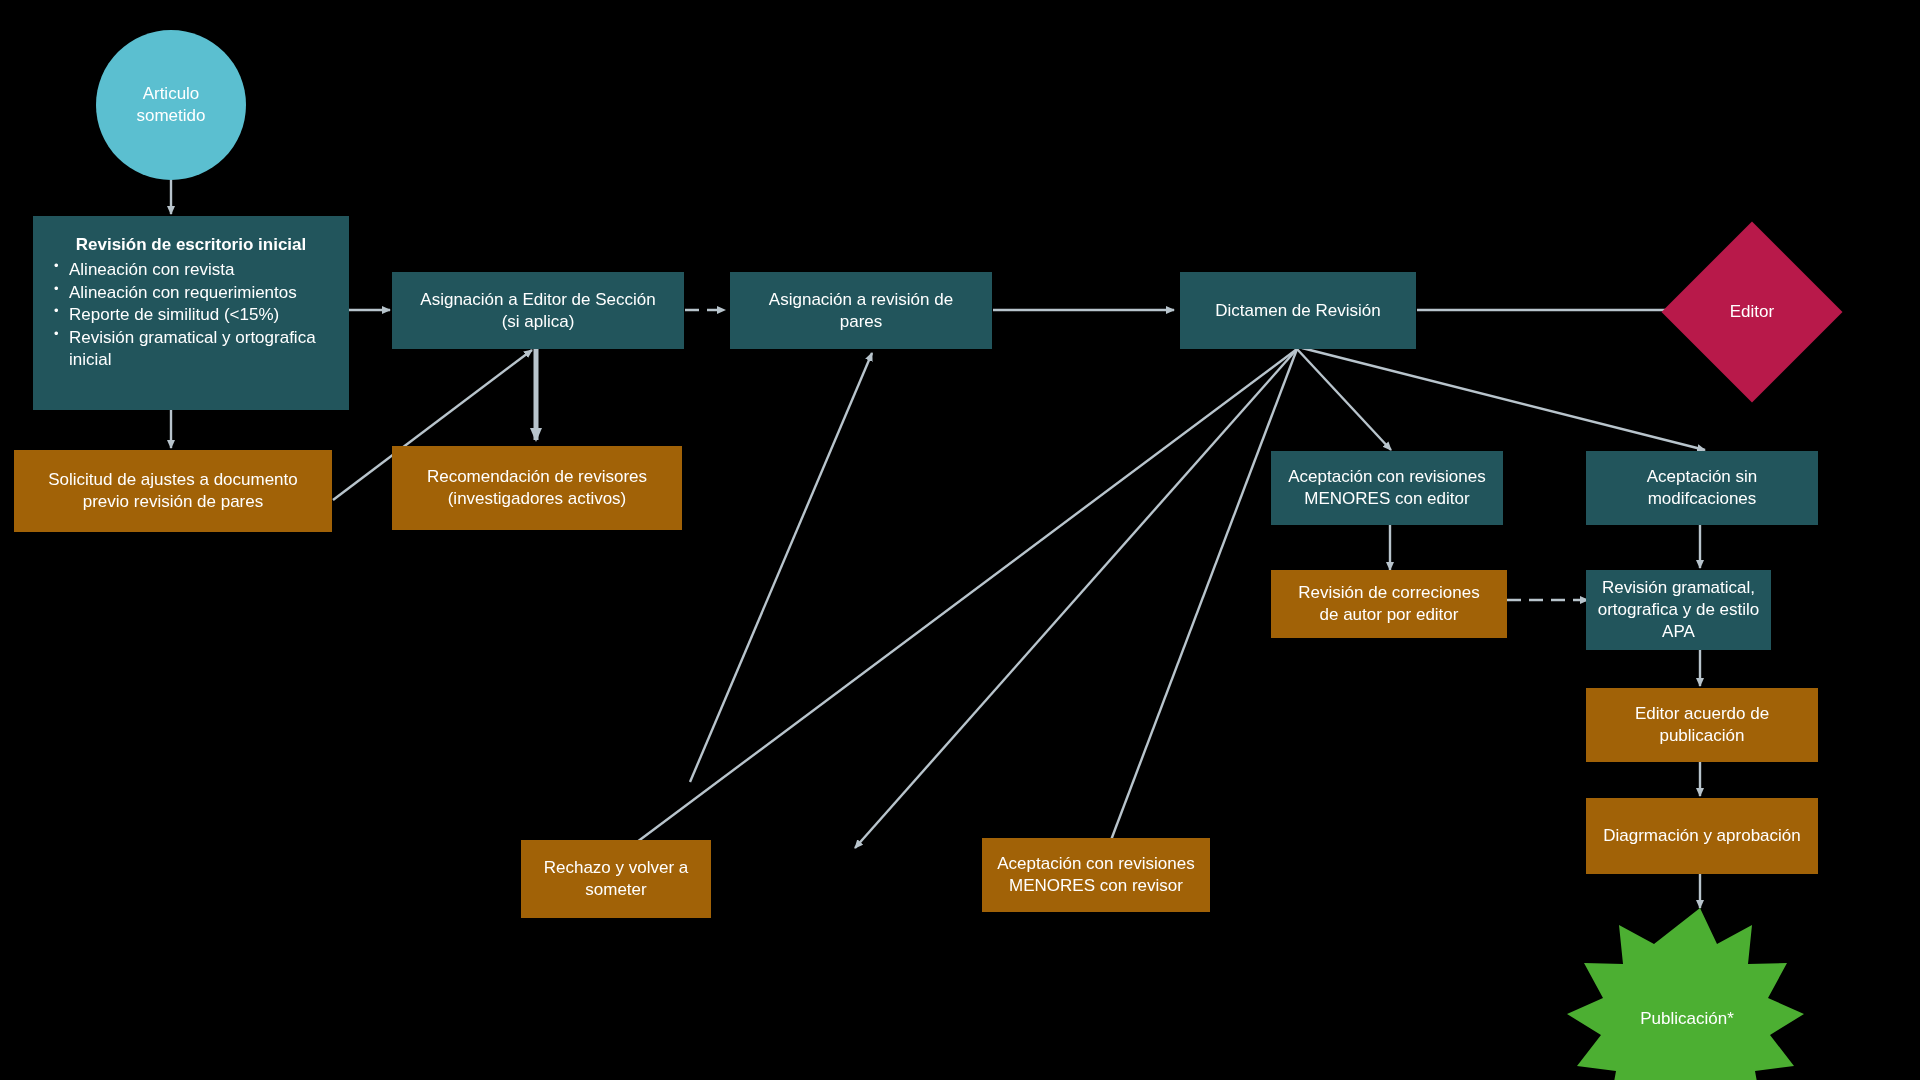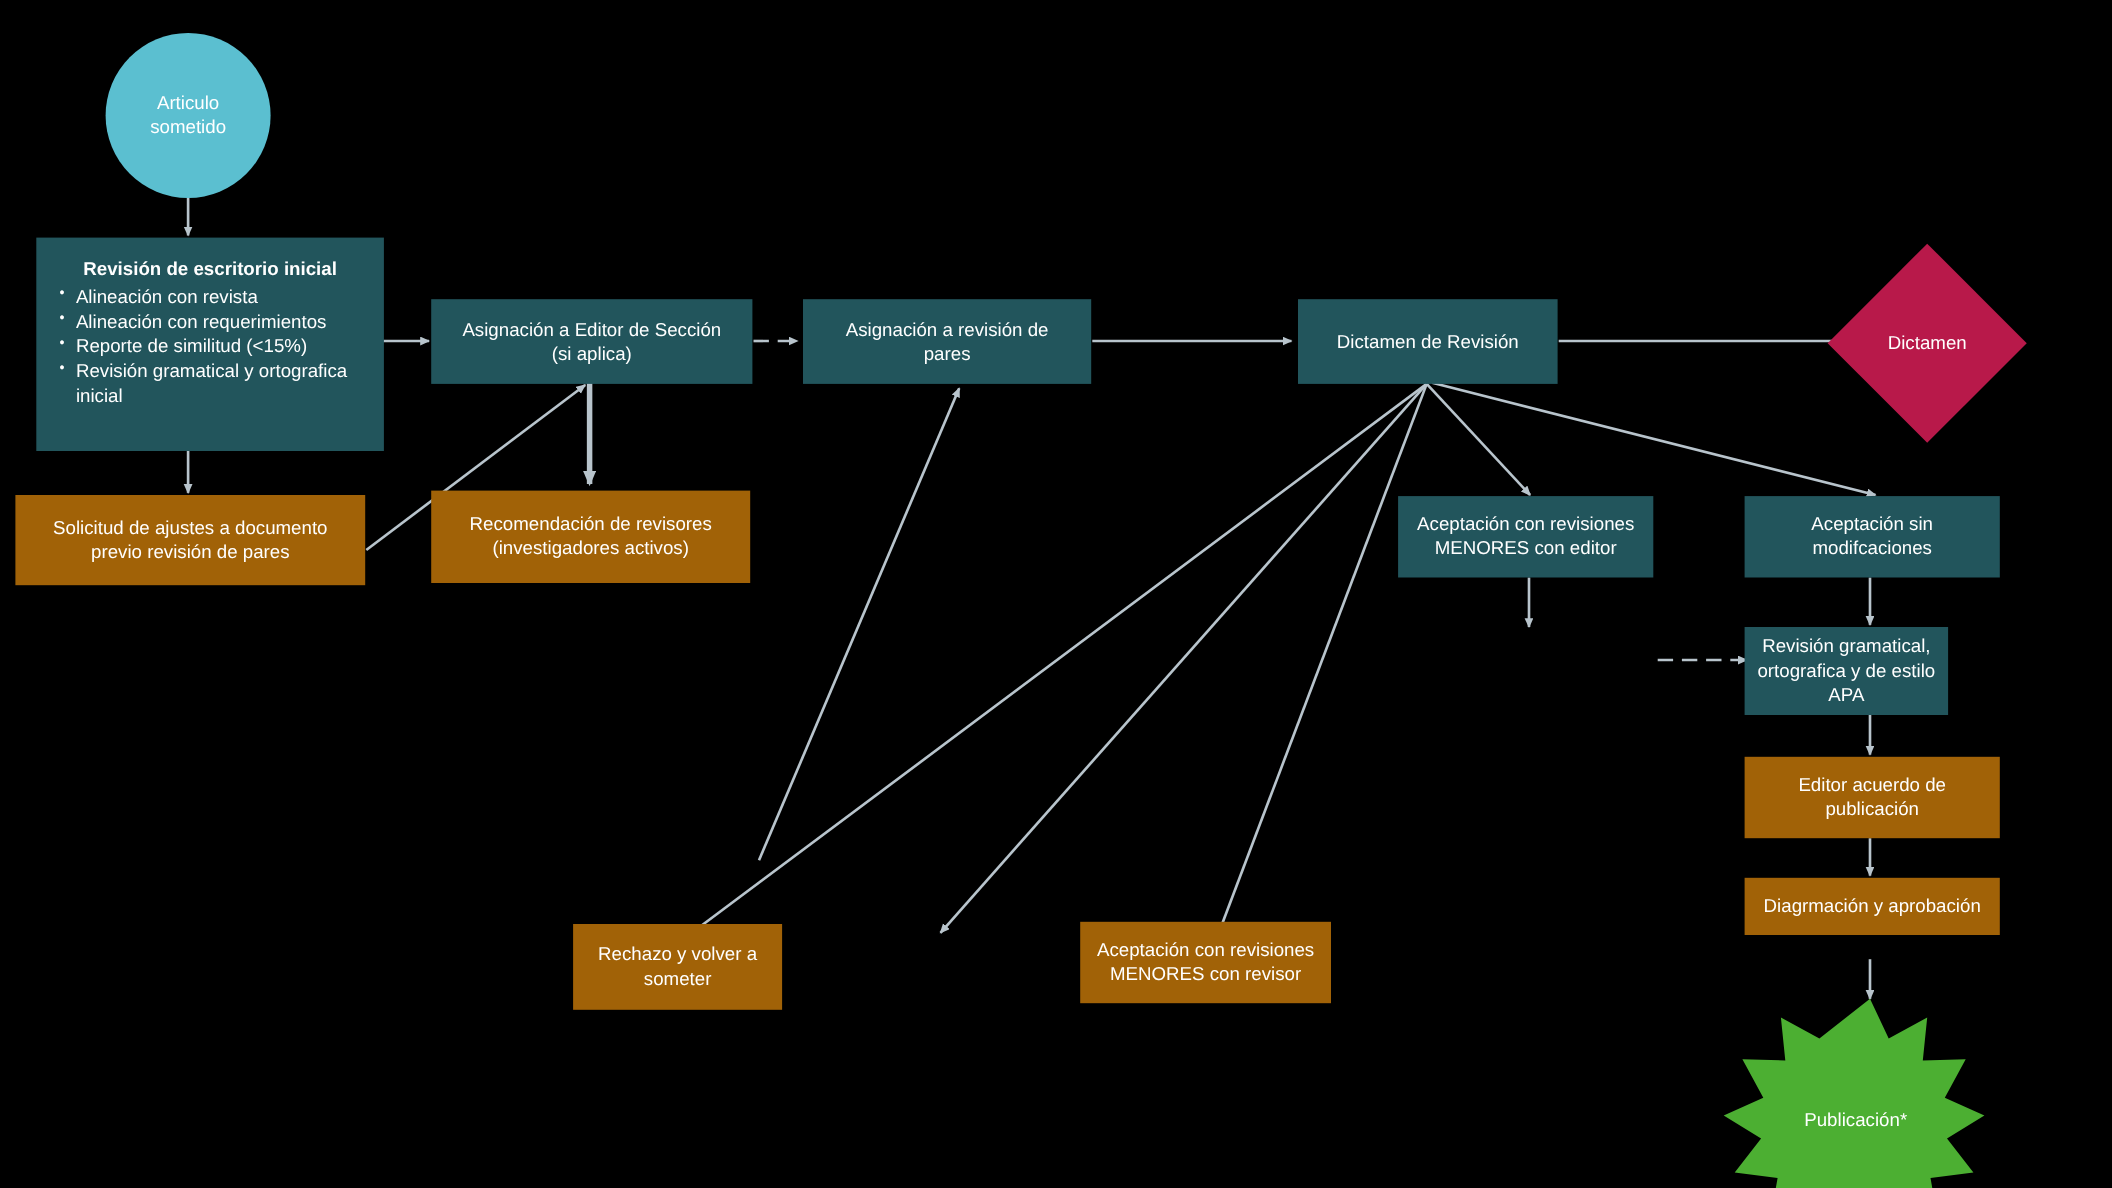--- a/index.html
+++ b/index.html
@@ -116,56 +116,60 @@
     <span style="white-space:pre-line;">Asignación a revisión de
 pares</span>
   </div>
 
   <div class="node teal rect" style="left:1180px;top:272px;width:236px;height:77px;">
     <span style="white-space:pre-line;">Dictamen de Revisión</span>
   </div>
 
   <div class="node diamond" style="left:1688px;top:248px;width:128px;height:128px;">
     <span class="dshape"></span>
-    <span class="dlabel">Dictamen</span>
+    <span class="dlabel">Editor</span>
   </div>
 
   <div class="node orange rect" style="left:521px;top:840px;width:190px;height:78px;">
     <span style="white-space:pre-line;">Rechazo y volver a
 someter</span>
   </div>
 
 
   <div class="node orange rect" style="left:982px;top:838px;width:228px;height:74px;">
     <span style="white-space:pre-line;">Aceptación con revisiones
 MENORES con revisor</span>
   </div>
 
   <div class="node teal rect" style="left:1271px;top:451px;width:232px;height:74px;">
     <span style="white-space:pre-line;">Aceptación con revisiones
 MENORES con editor</span>
   </div>
 
+  <div class="node orange rect" style="left:1271px;top:570px;width:236px;height:68px;">
+    <span style="white-space:pre-line;">Revisión de correciones
+de autor por editor</span>
+  </div>
 
   <div class="node teal rect" style="left:1586px;top:451px;width:232px;height:74px;">
     <span style="white-space:pre-line;">Aceptación sin
 modifcaciones</span>
   </div>
 
   <div class="node teal rect" style="left:1586px;top:570px;width:185px;height:80px;">
     <span style="white-space:pre-line;">Revisión gramatical,
 ortografica y de estilo APA</span>
   </div>
 
   <div class="node orange rect" style="left:1586px;top:688px;width:232px;height:74px;">
     <span style="white-space:pre-line;">Editor acuerdo de
 publicación</span>
   </div>
 
-  <div class="node orange rect" style="left:1586px;top:798px;width:232px;height:52px;">
+  <div class="node orange rect" style="left:1586px;top:798px;width:232px;height:76px;">
     <span style="white-space:pre-line;">Diagrmación y aprobación</span>
   </div>
 
   <div class="node starwrap" style="left:1567px;top:908px;width:240px;height:222px;">
     <span class="slabel">Publicación*</span>
   </div>
 
 </div>
 
 </body></html>

